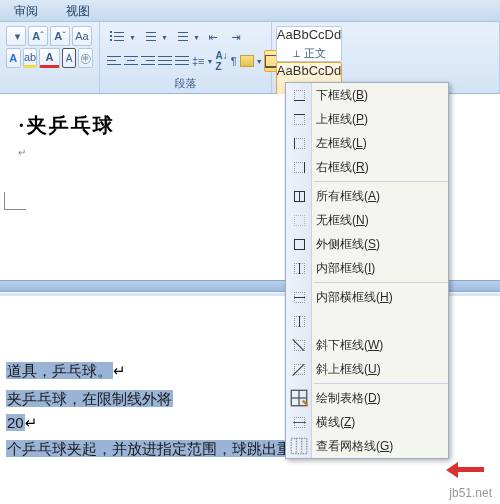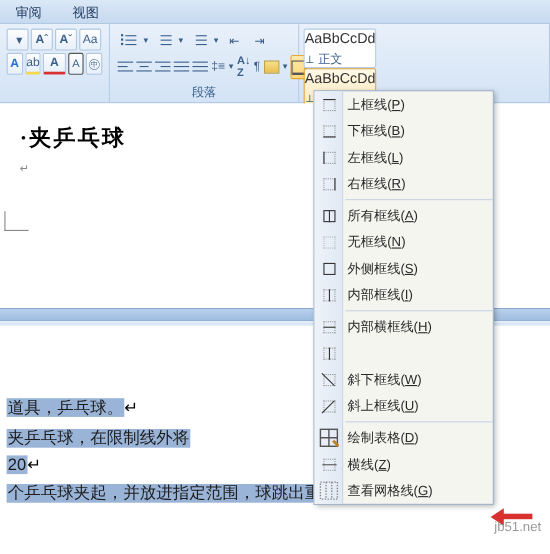--- a/index.html
+++ b/index.html
@@ -12,21 +12,21 @@
 .font-group{width:100px}
 .font-row{display:flex;gap:2px;margin-bottom:2px}
 .fbtn{width:20px;height:20px;border:1px solid #b0c8e2;background:linear-gradient(#fdfdfe,#e8f0fa);display:flex;align-items:center;justify-content:center;font-size:11px;color:#3a5f8a;border-radius:2px}
 .fbtn.wide{width:28px}
 .para-group{width:172px}
 .para-row{display:flex;gap:1px;margin-bottom:2px;align-items:center}
 .pbtn{width:22px;height:22px;border:1px solid transparent;display:flex;align-items:center;justify-content:center;border-radius:2px}
 .pbtn.active{border-color:#e8a830;background:linear-gradient(#ffe8a8,#fdd87a)}
 .drop{width:8px;font-size:7px;color:#3a5f8a}
 .styles-group{flex:1;display:flex;padding:4px}
-.style-box{width:66px;height:54px;border:1px solid #b8cde6;background:#fff;margin-right:1px;display:flex;flex-direction:column;align-items:flex-start;justify-content:center;border-radius:2px}
+.style-box{width:66px;height:54px;border:1px solid #b8cde6;background:#fff;margin-right:1px;display:flex;flex-direction:column;align-items:center;justify-content:center;border-radius:2px}
 .style-box.sel{border-color:#e8a830;background:linear-gradient(#fff8e8,#fde8b8)}
 .style-preview{font-size:13px;color:#333;margin-bottom:4px}
 .style-preview.big{font-size:18px;font-weight:bold}
 .style-name{font-size:11px;color:#3a5f8a}
 .doc{background:#fff;padding:18px 0 0 18px;position:relative}
 .heading{font-family:SimSun;font-size:20px;font-weight:bold;letter-spacing:2px;margin-bottom:8px}
 .para-mark{font-size:10px;color:#888}
 .corner{position:absolute;left:4px;top:98px;width:22px;height:18px;border-left:1px solid #888;border-bottom:1px solid #888}
 .bluebar{position:absolute;left:0;top:280px;right:0;height:12px;background:linear-gradient(#b8d0ec,#a0bde0);border-top:1px solid #8aa8ce;border-bottom:1px solid #8aa8ce}
 .bluebar2{position:absolute;left:0;top:293px;right:0;height:3px;background:#d8e6f5}
@@ -51,21 +51,21 @@
 .bi-out::before{border:1px solid #333}
 .bi-in::after{content:"";position:absolute;left:6px;top:1px;bottom:1px;width:1px;background:#333}
 .bi-inh::after{content:"";position:absolute;top:6px;left:1px;right:1px;height:1px;background:#333}
 .bi-dd::after{content:"";position:absolute;left:0;top:0;width:16px;height:1px;background:#333;transform:rotate(45deg);transform-origin:0 0}
 .bi-du::after{content:"";position:absolute;left:0;bottom:0;width:16px;height:1px;background:#333;transform:rotate(-45deg);transform-origin:0 100%}
 .bi-hline{border:none}
 .bi-hline::after{content:"";position:absolute;left:0;right:0;top:6px;height:1px;background:#555}
 .arrow{position:absolute;left:438px;top:462px;width:46px;height:16px}
 .arrow::before{content:"";position:absolute;right:0;top:5px;width:32px;height:5px;background:#d93030}
 .arrow::after{content:"";position:absolute;left:0;top:0;border:8px solid transparent;border-right:12px solid #d93030}
-.watermark{position:absolute;right:8px;bottom:18px;font-size:12px;color:#999}
+.watermark{position:absolute;right:8px;bottom:4px;font-size:12px;color:#999}
 .list-icon{display:inline-block;width:14px;height:12px;position:relative}
 .list-icon i{position:absolute;left:4px;right:0;height:1px;background:#3a5f8a}
 .list-icon i:nth-child(1){top:1px}.list-icon i:nth-child(2){top:5px}.list-icon i:nth-child(3){top:9px}
 .list-icon b{position:absolute;left:0;width:2px;height:2px;background:#3a5f8a}
 .list-icon b:nth-child(4){top:0}.list-icon b:nth-child(5){top:4px}.list-icon b:nth-child(6){top:8px}
 .align-icon{display:inline-block;width:14px;height:12px;position:relative}
 .align-icon i{position:absolute;left:0;height:1px;background:#3a5f8a}
 .sort-icon{font-size:10px;color:#3a5f8a;font-weight:bold}
 .para-icon{font-size:11px;color:#3a5f8a}
 .fill-icon{width:14px;height:12px;background:linear-gradient(#f8e088,#e8c050);border:1px solid #c0a040}
@@ -219,29 +219,29 @@
 <div class="selected-text" style="top:360px"><span>道具，乒乓球。</span>↵</div>
 <div class="selected-text" style="top:388px"><span>夹乒乓球，在限制线外将</span></div>
 <div class="selected-text" style="top:412px"><span>20</span>↵</div>
 <div class="selected-text" style="top:438px"><span>个乒乓球夹起，并放进指定范围，球跳出重夹，先夹完为胜</span></div>
 
 <div class="menu">
   <div class="menu-strip"></div>
   <div id="menu-items">
       <div class="menu-item">
         <div class="menu-icon">
+          <div class="bicon bi-bottom"></div>
+        </div>
+        <div class="menu-text">下框线(<span class="menu-key">B</span>)</div>
+      </div>
+      <div class="menu-item">
+        <div class="menu-icon">
           <div class="bicon bi-top"></div>
         </div>
         <div class="menu-text">上框线(<span class="menu-key">P</span>)</div>
-      </div>
-      <div class="menu-item">
-        <div class="menu-icon">
-          <div class="bicon bi-bottom"></div>
-        </div>
-        <div class="menu-text">下框线(<span class="menu-key">B</span>)</div>
       </div>
       <div class="menu-item">
         <div class="menu-icon">
           <div class="bicon bi-left"></div>
         </div>
         <div class="menu-text">左框线(<span class="menu-key">L</span>)</div>
       </div>
       <div class="menu-item">
         <div class="menu-icon">
           <div class="bicon bi-right"></div>

